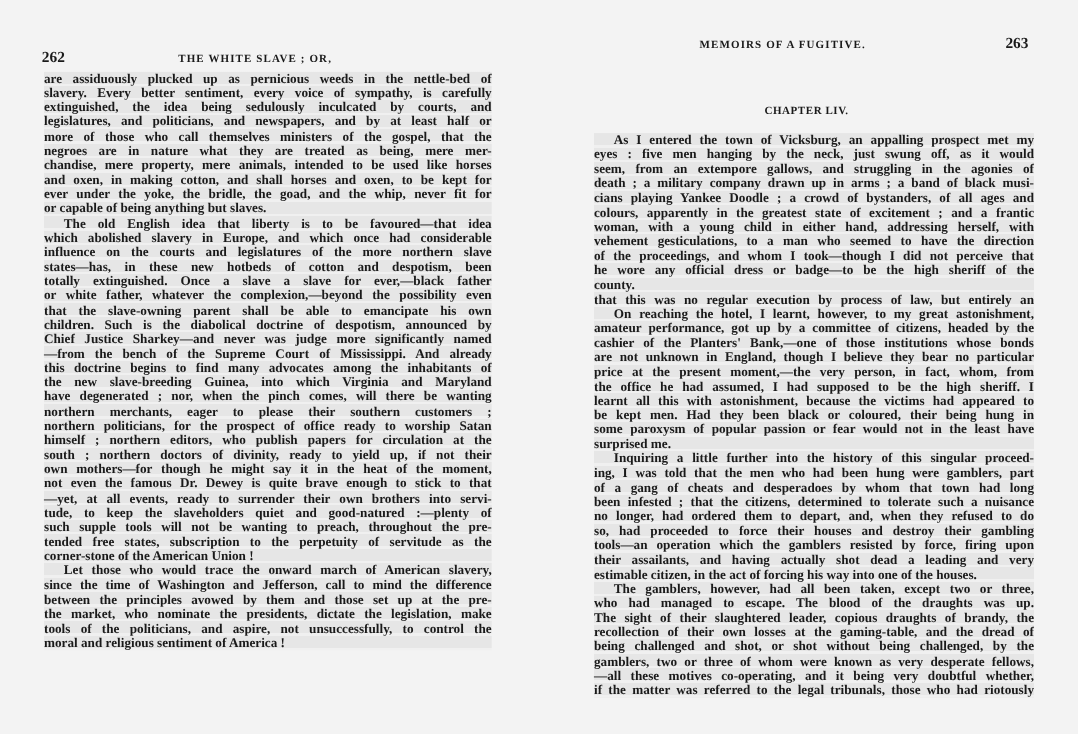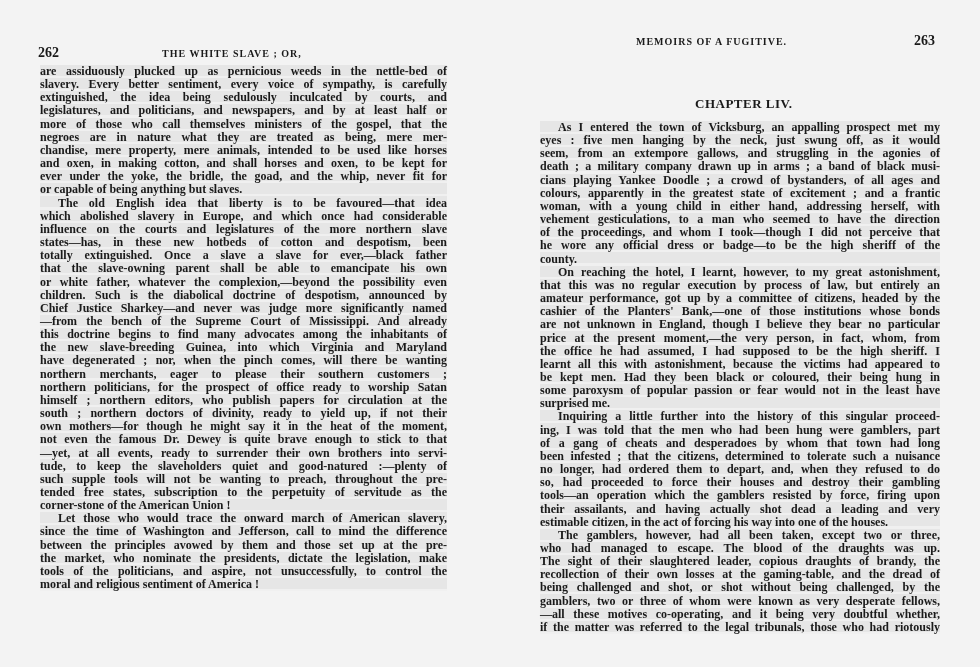--- a/index.html
+++ b/index.html
@@ -28,21 +28,21 @@
     text-align: justify;
     background: repeating-linear-gradient(#e6e6e6 0px, #e6e6e6 11px, #f0f0f0 11px, #f0f0f0 13.15px);
   }
   .left-text { left: 40px; top: 65px; width: 407px; }
   .right-text { left: 50px; top: 121px; width: 400px; }
   .line { display: block; white-space: nowrap; text-align: justify; text-align-last: justify; }
   .line.last { text-align-last: left; }
   .indent { padding-left: 18px; }
   .chapter {
     position: absolute; left: 205px; top: 96px;
-    font-weight: bold; font-size: 13px; letter-spacing: 0.5px;
+    font-weight: bold; font-size: 10px; letter-spacing: 0.5px;
   }
 </style>
 </head>
 <body>
 
 <div class="spread">
   <div class="page page-left">
     <div class="folio left-folio">262</div>
     <div class="running-head left-head">THE WHITE SLAVE ; OR,</div>
     <div class="text-block left-text" id="left-text">
@@ -57,22 +57,22 @@
           <span class="line">and oxen, in making cotton, and shall horses and oxen, to be kept for</span>
           <span class="line">ever under the yoke, the bridle, the goad, and the whip, never fit for</span>
           <span class="line last">or capable of being anything but slaves.</span>
         </div>
         <div>
           <span class="line indent">The old English idea that liberty is to be favoured—that idea</span>
           <span class="line">which abolished slavery in Europe, and which once had considerable</span>
           <span class="line">influence on the courts and legislatures of the more northern slave</span>
           <span class="line">states—has, in these new hotbeds of cotton and despotism, been</span>
           <span class="line">totally extinguished. Once a slave a slave for ever,—black father</span>
+          <span class="line">or white father, whatever the complexion,—beyond the possibility even</span>
           <span class="line">that the slave-owning parent shall be able to emancipate his own</span>
-          <span class="line">or white father, whatever the complexion,—beyond the possibility even</span>
           <span class="line">children. Such is the diabolical doctrine of despotism, announced by</span>
           <span class="line">Chief Justice Sharkey—and never was judge more significantly named</span>
           <span class="line">—from the bench of the Supreme Court of Mississippi. And already</span>
           <span class="line">this doctrine begins to find many advocates among the inhabitants of</span>
           <span class="line">the new slave-breeding Guinea, into which Virginia and Maryland</span>
           <span class="line">have degenerated ; nor, when the pinch comes, will there be wanting</span>
           <span class="line">northern merchants, eager to please their southern customers ;</span>
           <span class="line">northern politicians, for the prospect of office ready to worship Satan</span>
           <span class="line">himself ; northern editors, who publish papers for circulation at the</span>
           <span class="line">south ; northern doctors of divinity, ready to yield up, if not their</span>
@@ -107,22 +107,22 @@
           <span class="line">death ; a military company drawn up in arms ; a band of black musi-</span>
           <span class="line">cians playing Yankee Doodle ; a crowd of bystanders, of all ages and</span>
           <span class="line">colours, apparently in the greatest state of excitement ; and a frantic</span>
           <span class="line">woman, with a young child in either hand, addressing herself, with</span>
           <span class="line">vehement gesticulations, to a man who seemed to have the direction</span>
           <span class="line">of the proceedings, and whom I took—though I did not perceive that</span>
           <span class="line">he wore any official dress or badge—to be the high sheriff of the</span>
           <span class="line last">county.</span>
         </div>
         <div>
+          <span class="line">that this was no regular execution by process of law, but entirely an</span>
           <span class="line indent">On reaching the hotel, I learnt, however, to my great astonishment,</span>
-          <span class="line">that this was no regular execution by process of law, but entirely an</span>
           <span class="line">amateur performance, got up by a committee of citizens, headed by the</span>
           <span class="line">cashier of the Planters' Bank,—one of those institutions whose bonds</span>
           <span class="line">are not unknown in England, though I believe they bear no particular</span>
           <span class="line">price at the present moment,—the very person, in fact, whom, from</span>
           <span class="line">the office he had assumed, I had supposed to be the high sheriff. I</span>
           <span class="line">learnt all this with astonishment, because the victims had appeared to</span>
           <span class="line">be kept men. Had they been black or coloured, their being hung in</span>
           <span class="line">some paroxysm of popular passion or fear would not in the least have</span>
           <span class="line last">surprised me.</span>
         </div>

